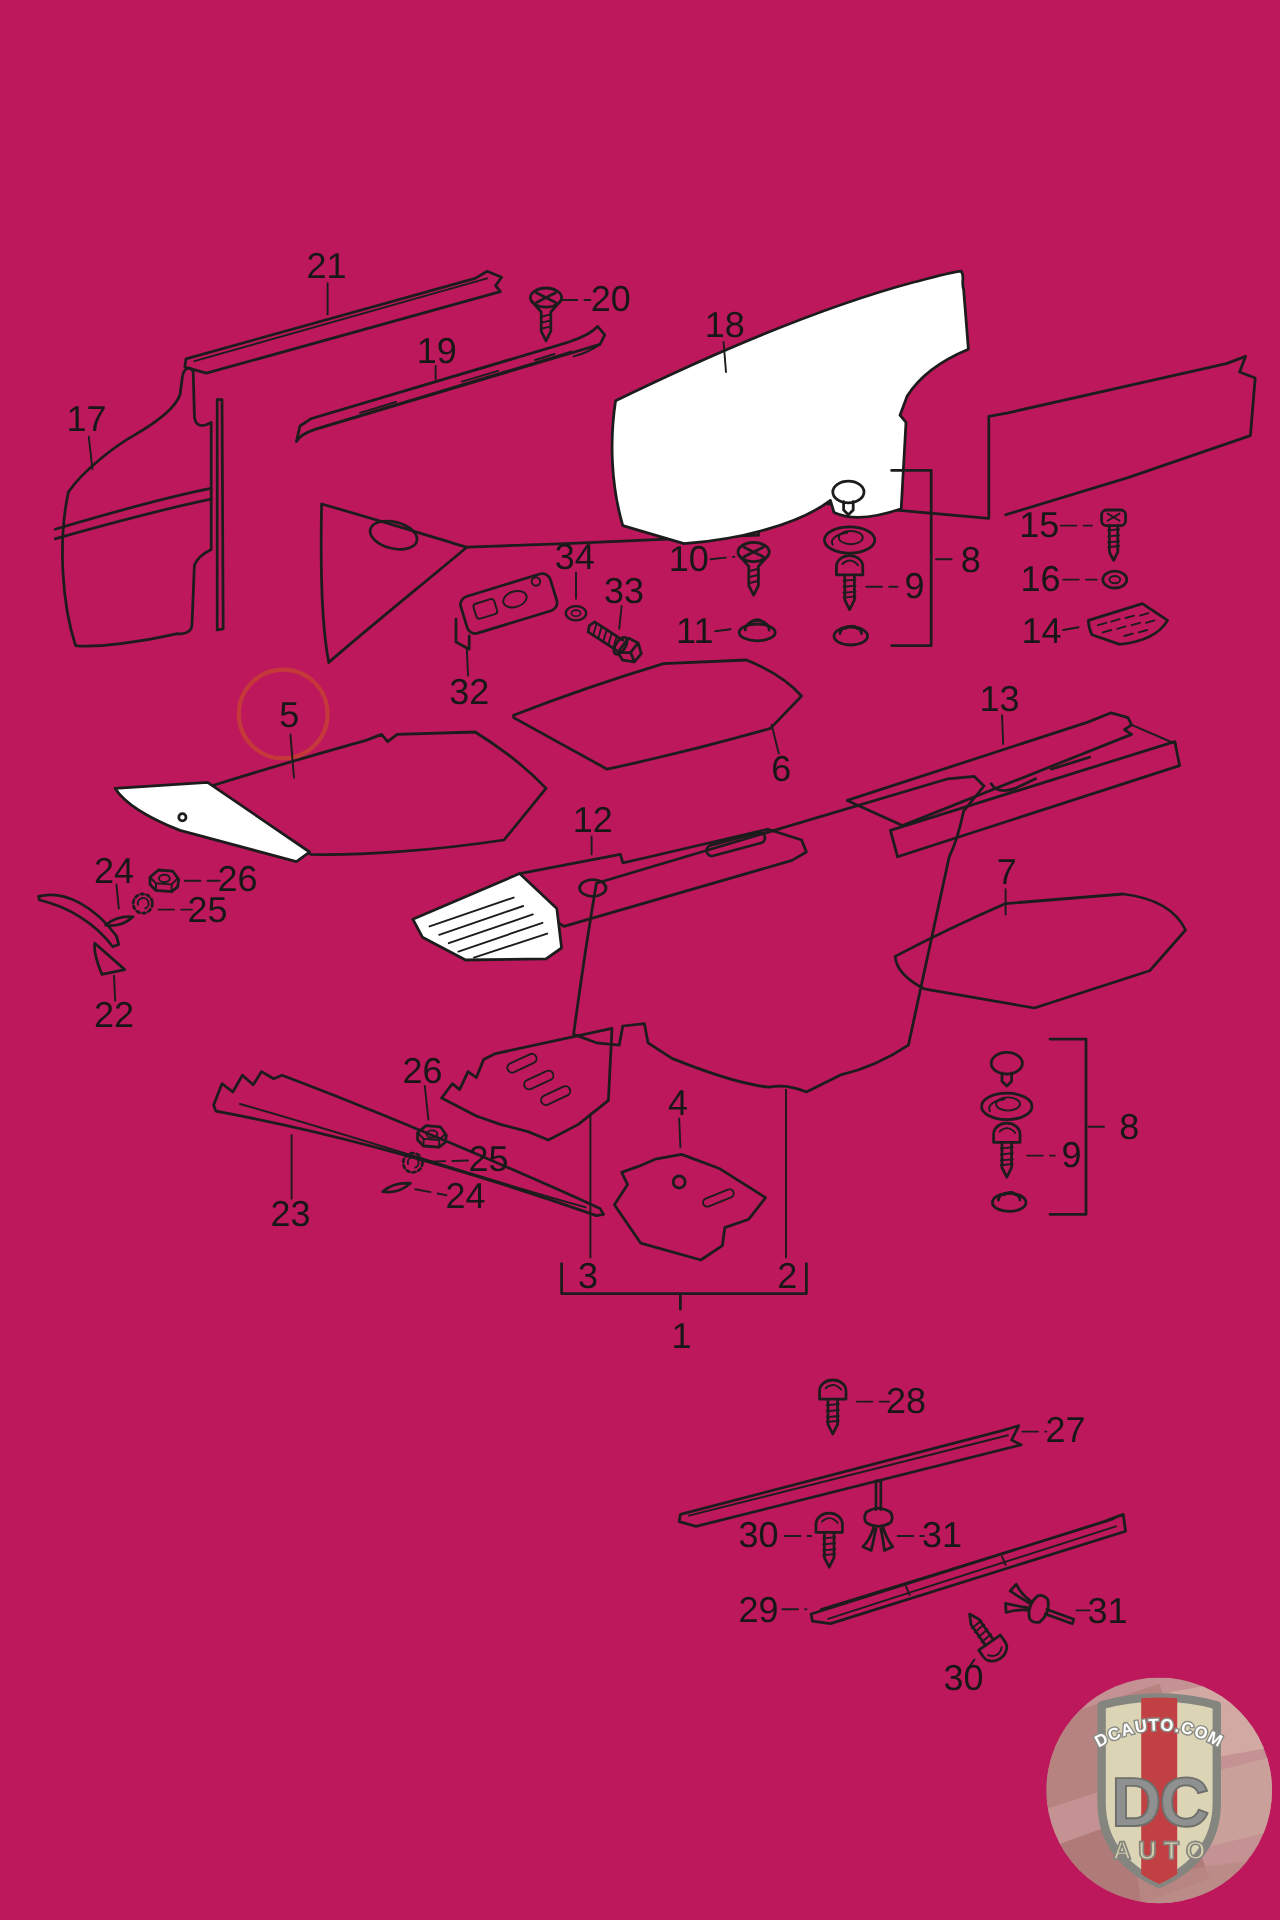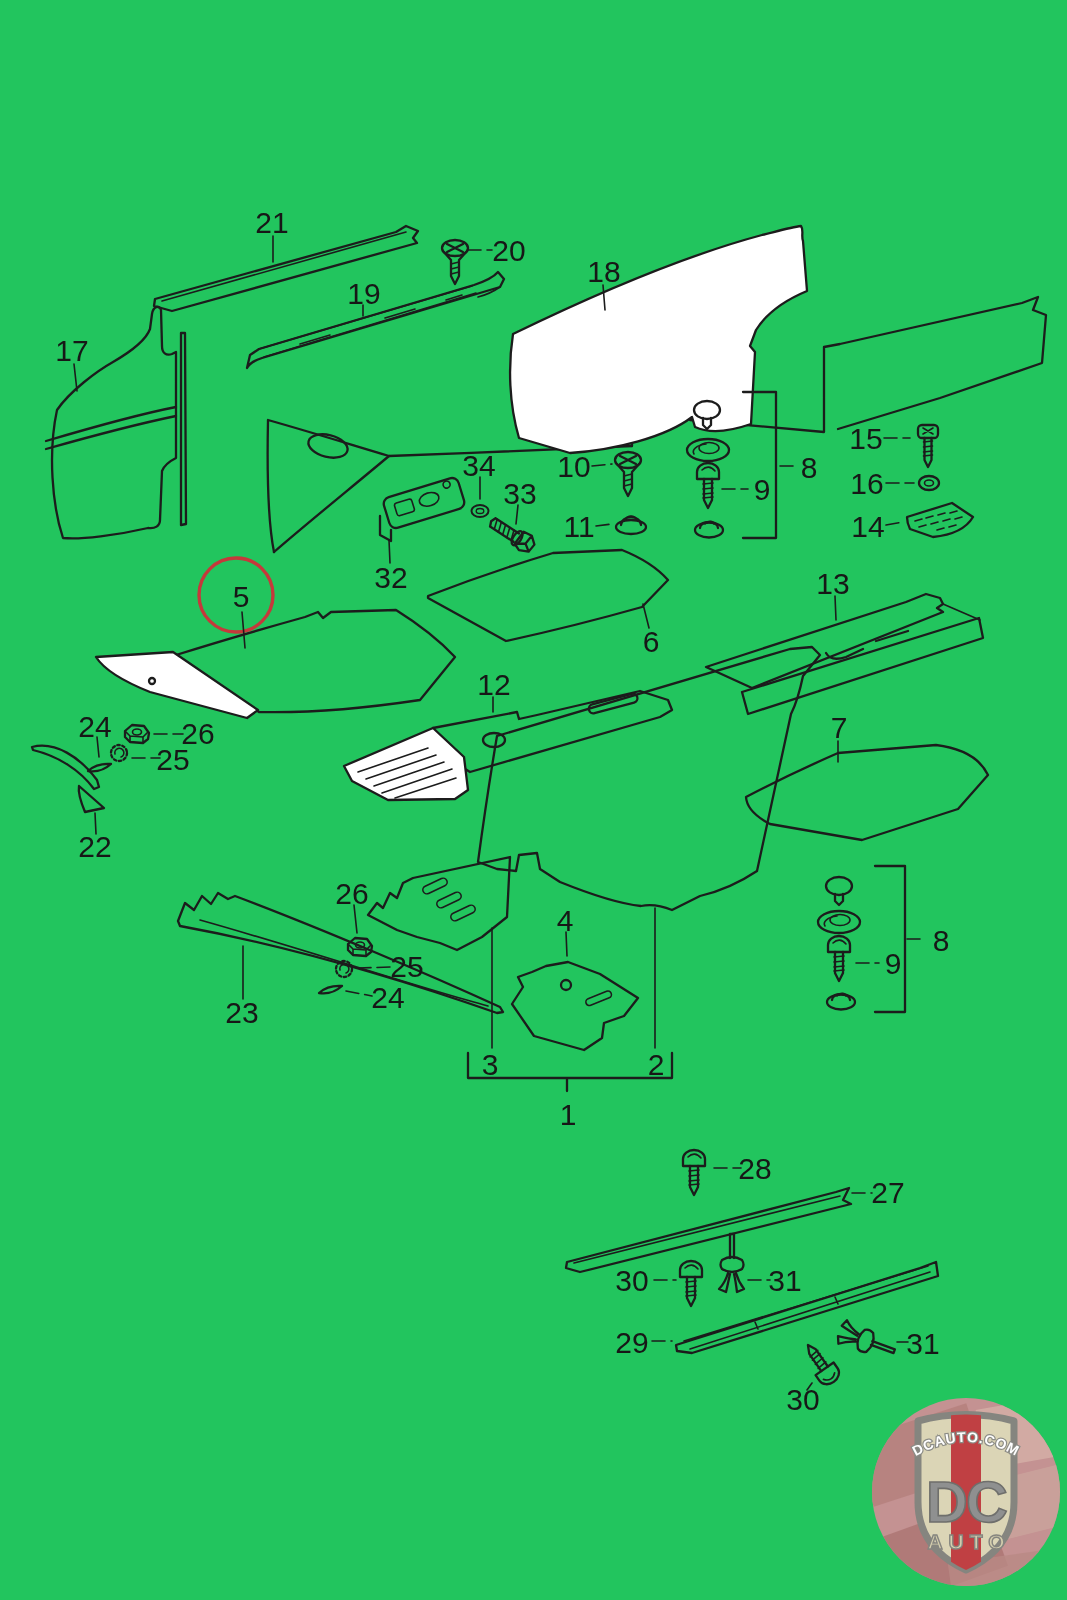--- a/index.html
+++ b/index.html
@@ -1,16 +1,16 @@
 <!DOCTYPE html>
 <html><head>
 <meta charset="utf-8">
 <style>
   html,body{margin:0;padding:0;background:#ffffff;}
-  .page{width:1067px;height:1600px;position:relative;background:#22c55e;overflow:hidden;}
+  .page{width:1067px;height:1600px;position:relative;background:#be185d;overflow:hidden;}
   svg{display:block;}
   .ln{fill:none;stroke:#1c1c1c;stroke-width:2.3;stroke-linecap:round;stroke-linejoin:round;}
   .fw{fill:#ffffff;}
   .thn{stroke-width:1.6;}
   .dsh{stroke-dasharray:13 6;}
   .lbl{font-family:"Liberation Sans",sans-serif;font-size:30px;fill:#171717;
        text-anchor:middle;dominant-baseline:central;}
   .hl{fill:none;stroke:#c5393b;stroke-width:3.4;}
   .wm-small{font-family:"Liberation Sans",sans-serif;font-size:14px;font-weight:bold;
             fill:#ffffff;stroke:#8c8c86;stroke-width:2.4;paint-order:stroke;letter-spacing:1px;}

